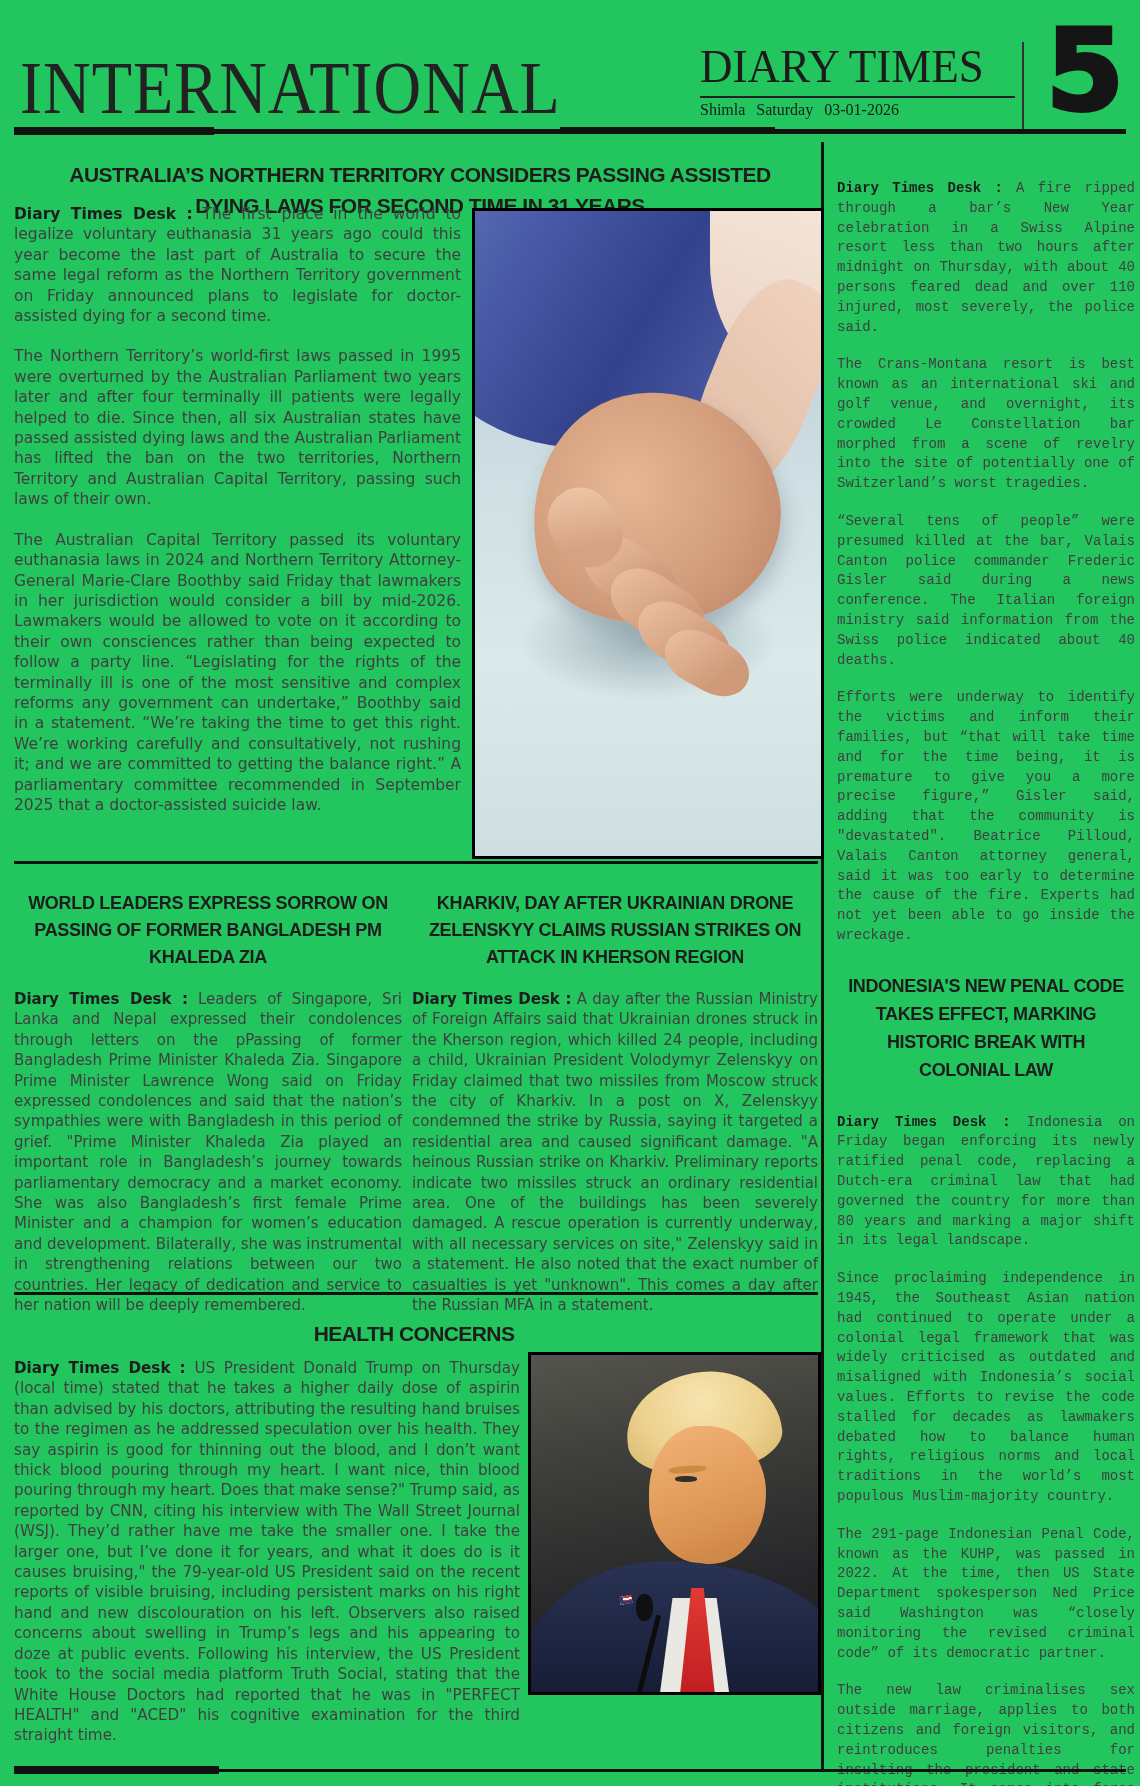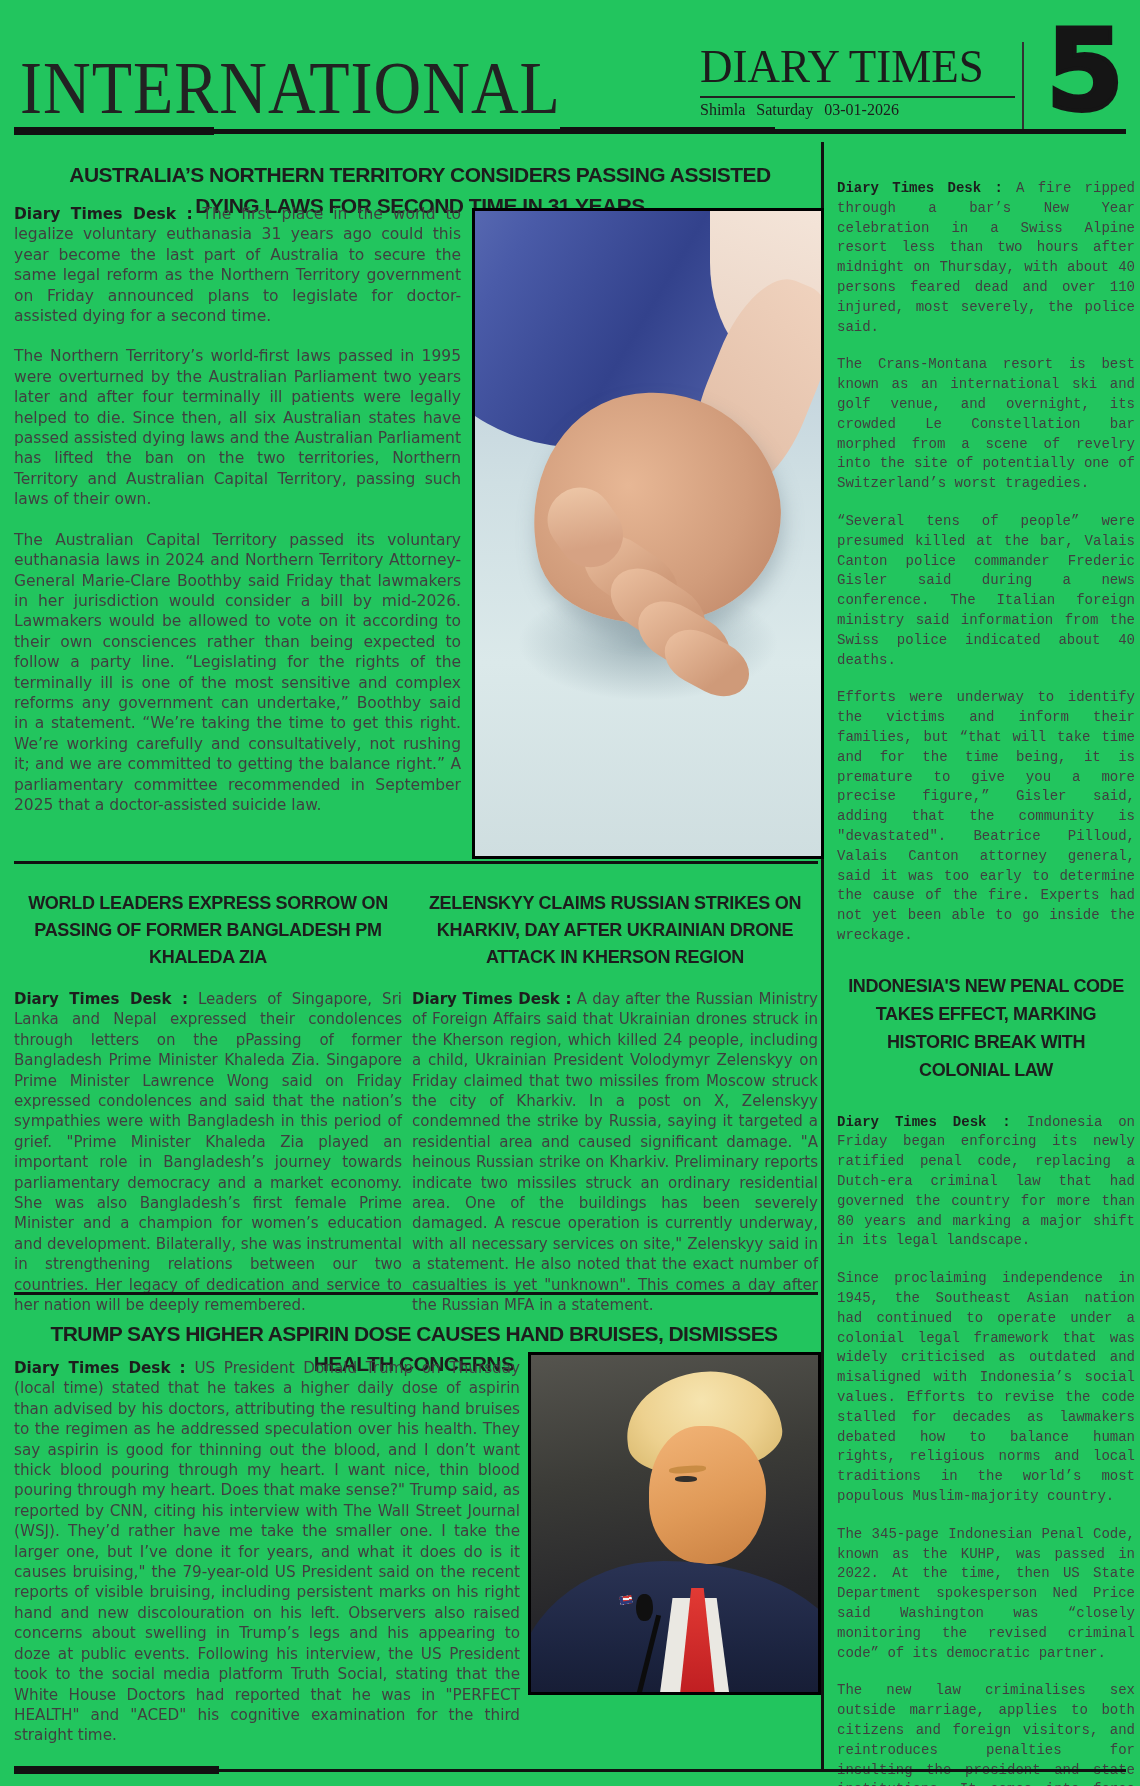--- a/index.html
+++ b/index.html
@@ -162,34 +162,33 @@
       <span class="hl" style="display:block;white-space:nowrap;">PASSING OF FORMER BANGLADESH PM</span>
       <span class="hl" style="display:block;white-space:nowrap;">KHALEDA ZIA</span>
     </h3>
     <div class="body-txt">
       <p><b class="byline">Diary Times Desk :</b> <span>Leaders of Singapore, Sri Lanka and Nepal expressed their condolences through letters on the pPassing of former Bangladesh Prime Minister Khaleda Zia. Singapore Prime Minister Lawrence Wong said on Friday expressed condolences and said that the nation’s sympathies were with Bangladesh in this period of grief. "Prime Minister Khaleda Zia played an important role in Bangladesh’s journey towards parliamentary democracy and a market economy. She was also Bangladesh’s first female Prime Minister and a champion for women’s education and development. Bilaterally, she was instrumental in strengthening relations between our two countries. Her legacy of dedication and service to her nation will be deeply remembered.</span></p>
     </div>
   </section>
 
   <section class="zel-col">
     <h3 class="sub-hl">
+      <span class="hl" style="display:block;white-space:nowrap;">KHARKIV, DAY AFTER UKRAINIAN DRONE</span>
       <span class="hl" style="display:block;white-space:nowrap;">ZELENSKYY CLAIMS RUSSIAN STRIKES ON</span>
-      <span class="hl" style="display:block;white-space:nowrap;">KHARKIV, DAY AFTER UKRAINIAN DRONE</span>
       <span class="hl" style="display:block;white-space:nowrap;">ATTACK IN KHERSON REGION</span>
     </h3>
     <div class="body-txt">
       <p><b class="byline">Diary Times Desk :</b> <span>A day after the Russian Ministry of Foreign Affairs said that Ukrainian drones struck in the Kherson region, which killed 24 people, including a child, Ukrainian President Volodymyr Zelenskyy on Friday claimed that two missiles from Moscow struck the city of Kharkiv. In a post on X, Zelenskyy condemned the strike by Russia, saying it targeted a residential area and caused significant damage. "A heinous Russian strike on Kharkiv. Preliminary reports indicate two missiles struck an ordinary residential area. One of the buildings has been severely damaged. A rescue operation is currently underway, with all necessary services on site," Zelenskyy said in a statement. He also noted that the exact number of casualties is yet "unknown". This comes a day after the Russian MFA in a statement.</span></p>
     </div>
   </section>
 
   <div class="rule trump-rule"></div>
 
   <section>
     <h2 class="hl-block trump-hl">
-      <span class="hl">TRUMP SAYS HIGHER ASPIRIN DOSE CAUSES HAND BRUISES, DISMISSES</span>
       <span class="hl">HEALTH CONCERNS</span>
     </h2>
     <div class="trump-body body-txt">
       <p><b class="byline">Diary Times Desk :</b> <span>US President Donald Trump on Thursday (local time) stated that he takes a higher daily dose of aspirin than advised by his doctors, attributing the resulting hand bruises to the regimen as he addressed speculation over his health. They say aspirin is good for thinning out the blood, and I don’t want thick blood pouring through my heart. I want nice, thin blood pouring through my heart. Does that make sense?" Trump said, as reported by CNN, citing his interview with The Wall Street Journal (WSJ). They’d rather have me take the smaller one. I take the larger one, but I’ve done it for years, and what it does do is it causes bruising," the 79-year-old US President said on the recent reports of visible bruising, including persistent marks on his right hand and new discolouration on his left. Observers also raised concerns about swelling in Trump’s legs and his appearing to doze at public events. Following his interview, the US President took to the social media platform Truth Social, stating that the White House Doctors had reported that he was in "PERFECT HEALTH" and "ACED" his cognitive examination for the third straight time.</span></p>
     </div>
     <div class="photo trump-photo">
       <div class="tp-hair"></div>
       <div class="tp-face"></div>
       <div class="tp-brow"></div>
       <div class="tp-eye"></div>
@@ -214,21 +213,21 @@
     <section>
       <h3 class="sub-hl rc-hl indo-hl">
         <span class="hl" style="display:block;">INDONESIA'S NEW PENAL CODE</span>
         <span class="hl" style="display:block;">TAKES EFFECT, MARKING</span>
         <span class="hl" style="display:block;">HISTORIC BREAK WITH</span>
         <span class="hl" style="display:block;">COLONIAL LAW</span>
       </h3>
       <div class="body-txt">
         <p><b class="byline">Diary Times Desk :</b> <span>Indonesia on Friday began enforcing its newly ratified penal code, replacing a Dutch-era criminal law that had governed the country for more than 80 years and marking a major shift in its legal landscape.</span></p>
         <p>Since proclaiming independence in 1945, the Southeast Asian nation had continued to operate under a colonial legal framework that was widely criticised as outdated and misaligned with Indonesia’s social values. Efforts to revise the code stalled for decades as lawmakers debated how to balance human rights, religious norms and local traditions in the world’s most populous Muslim-majority country.</p>
-        <p>The 345-page Indonesian Penal Code, known as the KUHP, was passed in 2022. At the time, then US State Department spokesperson Ned Price said Washington was “closely monitoring the revised criminal code” of its democratic partner.</p>
+        <p>The 291-page Indonesian Penal Code, known as the KUHP, was passed in 2022. At the time, then US State Department spokesperson Ned Price said Washington was “closely monitoring the revised criminal code” of its democratic partner.</p>
         <p>The new law criminalises sex outside marriage, applies to both citizens and foreign visitors, and reintroduces penalties for insulting the president and state institutions. It comes into force after a three-year transition period.</p>
       </div>
     </section>
   </aside>
 
   <div class="rule bottom-rule"></div>
   <div class="rule bottom-rule-seg"></div>
 
 </div>
 

